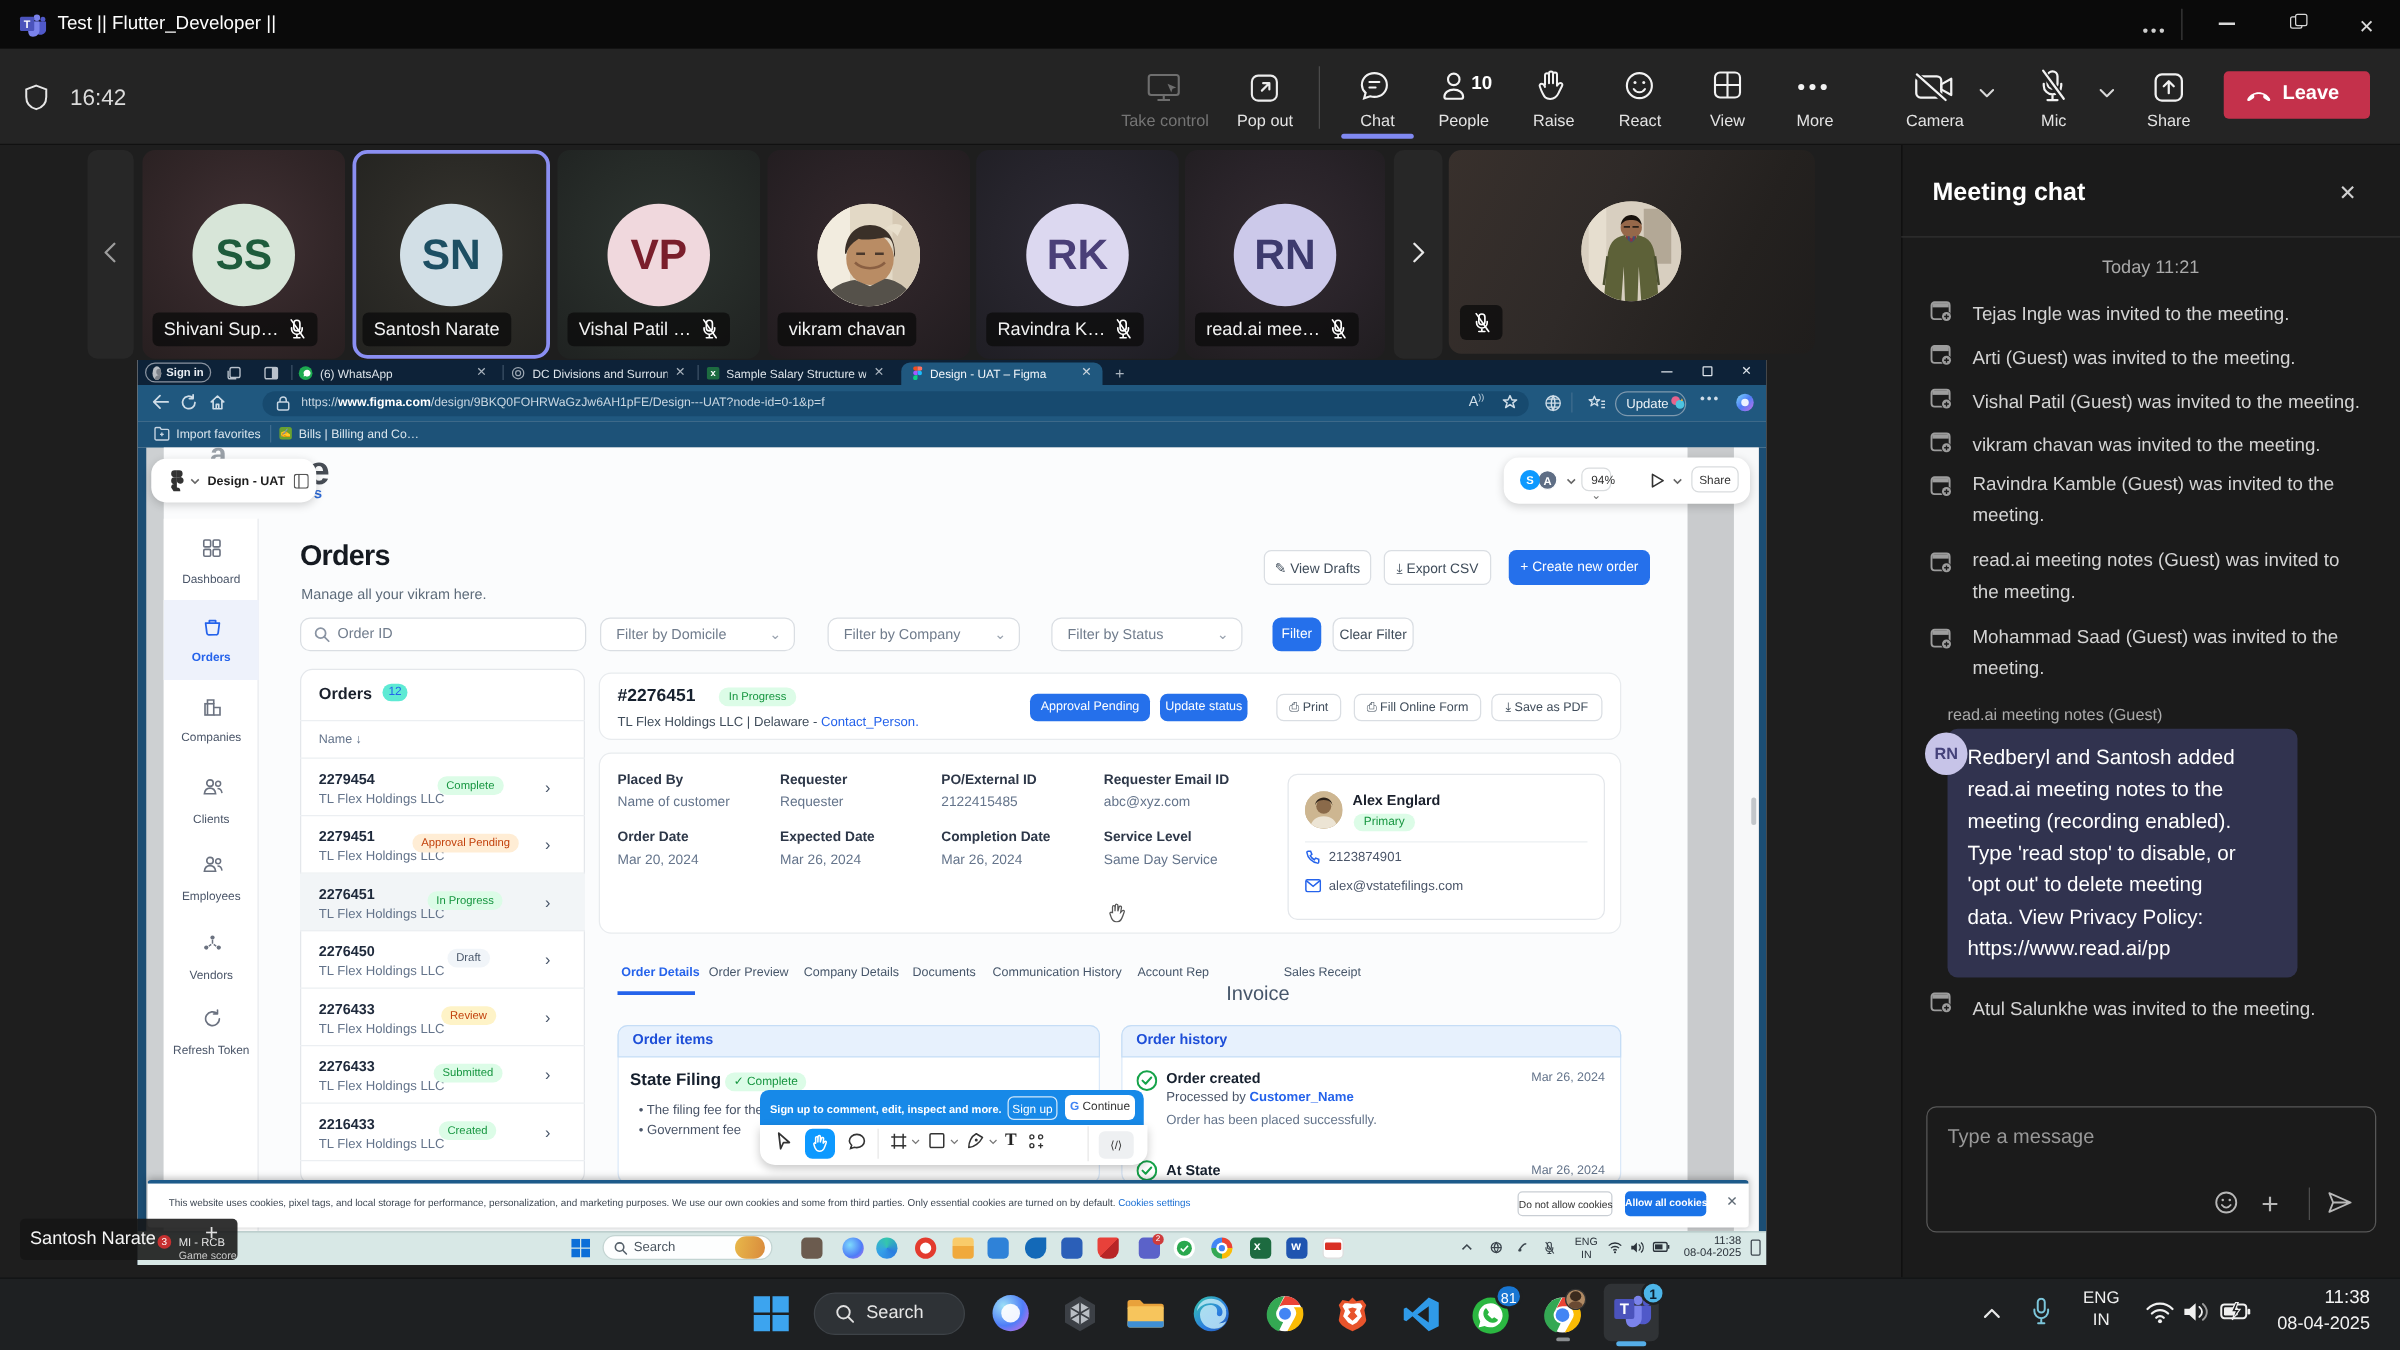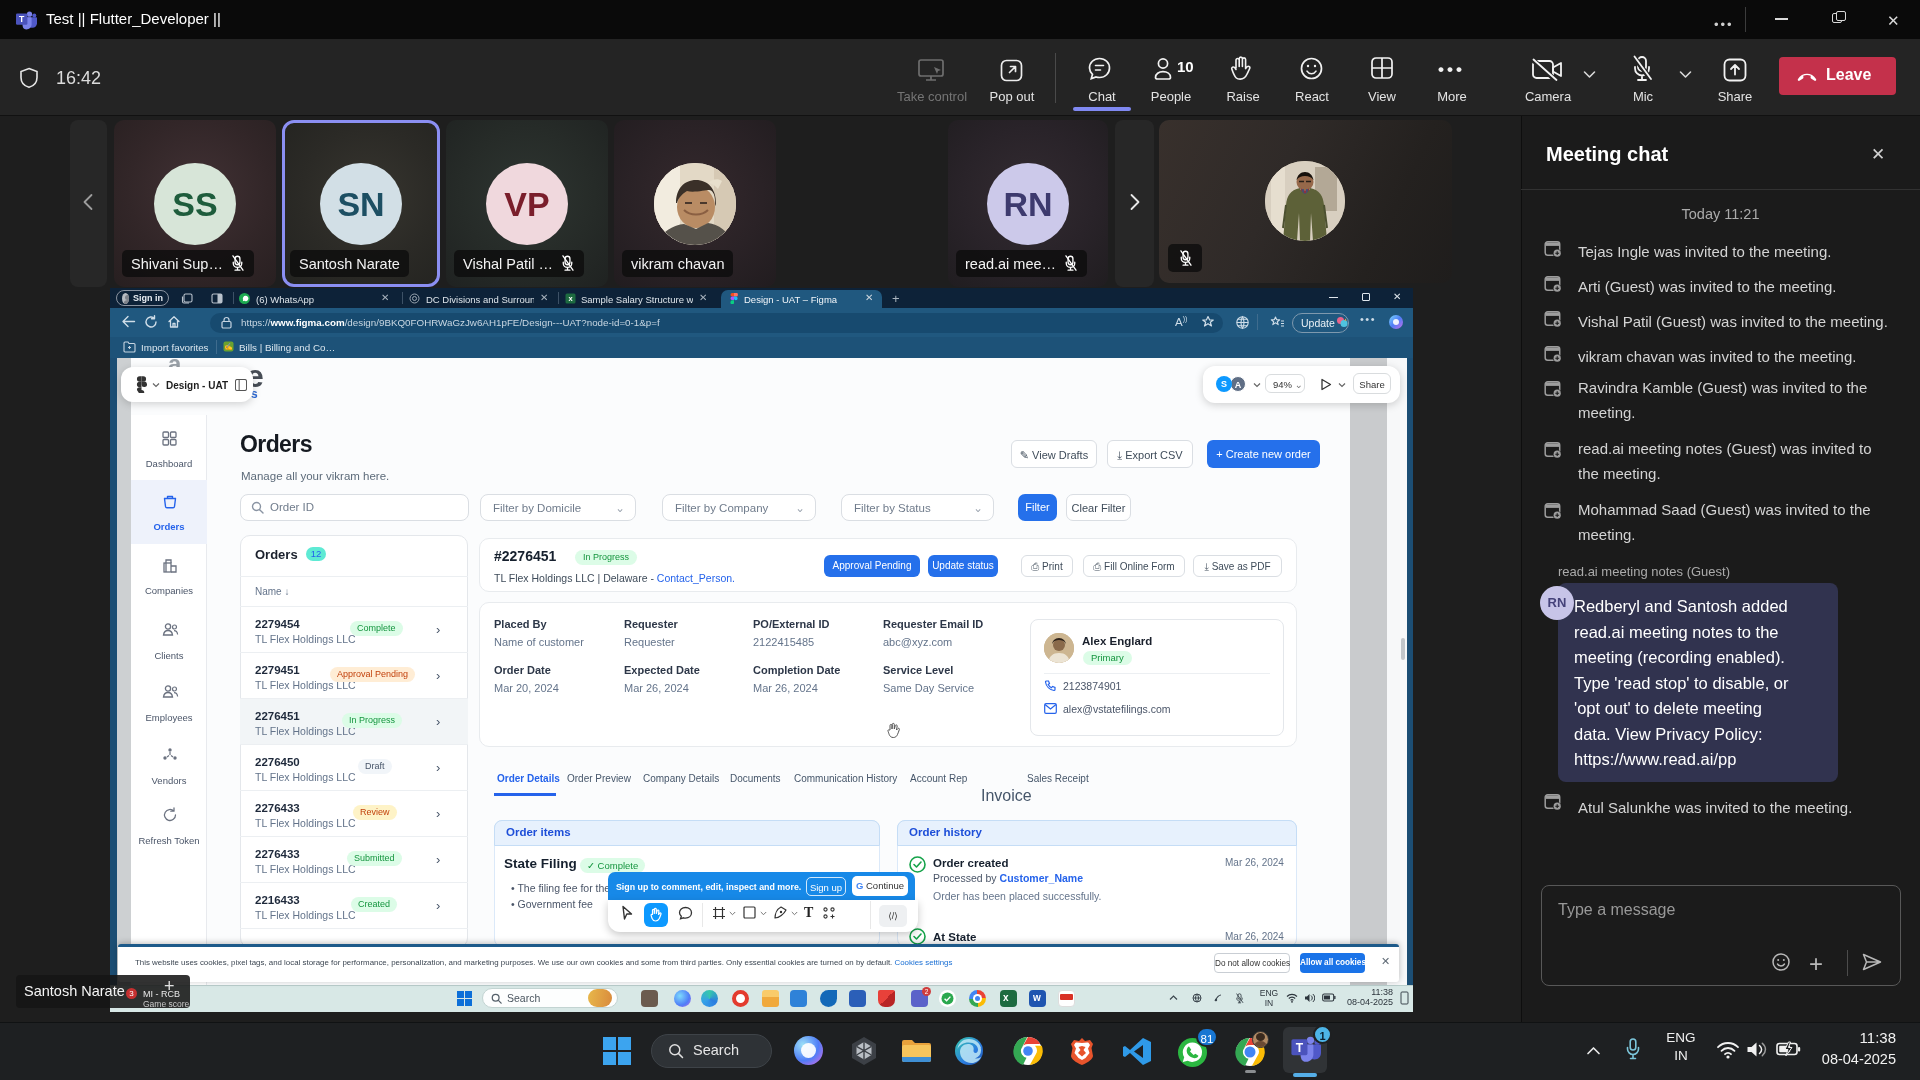--- a/index.html
+++ b/index.html
@@ -210,20 +210,30 @@
         <path d="M22 40c0-14 8-23 20-23s20 9 20 23c0 2-1 3-1 3 1-10-2-16-6-16-3 0-16 3-22 1-3 2-8 5-10 12z" fill="#3a3028"></path>
         <path d="M30 47c3 3 7 4.5 12 4.5s9-1.5 12-4.5" stroke="#8a5f42" stroke-width="2" fill="none"></path>
         <path d="M31 40h7M46 40h7" stroke="#4a382c" stroke-width="2"></path>
         <path d="M2 82c5-14 18-20 28-21l12 5 12-6c10 1 21 8 26 22z" fill="#55514a"></path>
         <path d="M54 20c4-4 10-5 14-2l-4 8c-3-4-7-6-10-6z" fill="#e8dfcc"></path>
       </svg>
     </div>
     <div class="nlabel">vikram chavan</div>
   </div>
 
+  <div class="tile" style="left:781px;width:162px;background:radial-gradient(circle at 50% 45%, #2e2b35 0%, #26242c 55%, #1f1e24 100%);">
+    <div class="avatar" style="background:#dcd8f0;color:#4a3f78;">RK</div>
+    <div class="nlabel">Ravindra K…
+      <svg class="micoff" width="15" height="17" viewBox="0 0 24 28">
+          <rect x="8" y="2" width="8" height="14" rx="4" fill="none" stroke="#fff" stroke-width="2.2"></rect>
+          <path d="M5 12v1.5c0 3.9 3.1 7 7 7s7-3.1 7-7V12 M12 20.5V25 M8 25h8" fill="none" stroke="#fff" stroke-width="2.2" stroke-linecap="round"></path>
+          <path d="M4.5 1.5 21 25" stroke="#fff" stroke-width="2.2" stroke-linecap="round"></path>
+        </svg>
+    </div>
+  </div>
 
   <div class="tile" style="left:948px;width:160px;background:radial-gradient(circle at 50% 45%, #332b31 0%, #292329 55%, #201d20 100%);">
     <div class="avatar" style="background:#ccc9ea;color:#3d3a6e;">RN</div>
     <div class="nlabel">read.ai mee…
       <svg class="micoff" width="15" height="17" viewBox="0 0 24 28">
           <rect x="8" y="2" width="8" height="14" rx="4" fill="none" stroke="#fff" stroke-width="2.2"></rect>
           <path d="M5 12v1.5c0 3.9 3.1 7 7 7s7-3.1 7-7V12 M12 20.5V25 M8 25h8" fill="none" stroke="#fff" stroke-width="2.2" stroke-linecap="round"></path>
           <path d="M4.5 1.5 21 25" stroke="#fff" stroke-width="2.2" stroke-linecap="round"></path>
         </svg>
     </div>
@@ -458,21 +468,21 @@
       </div>
 
     <div class="abs" style="left:1093px;top:78px;width:197px;height:37px;background:#fff;border-radius:12px;box-shadow:0 2px 8px rgba(0,0,0,.18);"></div>
     <div class="abs" style="left:1106px;top:88px;width:16px;height:16px;border-radius:50%;background:#0d99ff;color:#fff;font-size:9px;font-weight:bold;text-align:center;line-height:16px;z-index:5;">S</div>
     <div class="abs" style="left:1120px;top:88px;width:16px;height:16px;border-radius:50%;background:#5f6e85;color:#fff;font-size:9px;font-weight:bold;text-align:center;line-height:16px;border:1px solid #fff;">A</div>
     <div class="abs" style="left:1143px;top:94px;">
         <svg width="8" height="6" viewBox="0 0 8 6">
           <path d="M1 1.5 4 4.5 7 1.5" fill="none" stroke="#666" stroke-width="1.2"></path>
         </svg>
       </div>
-    <div class="abs" style="left:1155px;top:86px;width:40px;height:19px;border:1px solid #d9dcde;border-radius:6px;color:#333;font-size:9.5px;text-align:left;padding:4px 0 0 7px;">94% <span style="color:#777;">⌄</span></div>
+    <div class="abs" style="left:1155px;top:86px;width:24px;height:19px;border:1px solid #d9dcde;border-radius:6px;color:#333;font-size:9.5px;text-align:left;padding:4px 0 0 7px;">94% <span style="color:#777;">⌄</span></div>
     <div class="abs" style="left:1210px;top:90px;">
         <svg width="12" height="13" viewBox="0 0 12 13">
           <path d="M2 1.5 10.5 6.5 2 11.5z" fill="none" stroke="#333" stroke-width="1.3" stroke-linejoin="round"></path>
         </svg>
       </div>
     <div class="abs" style="left:1228px;top:94px;">
         <svg width="8" height="6" viewBox="0 0 8 6">
           <path d="M1 1.5 4 4.5 7 1.5" fill="none" stroke="#666" stroke-width="1.2"></path>
         </svg>
       </div>

